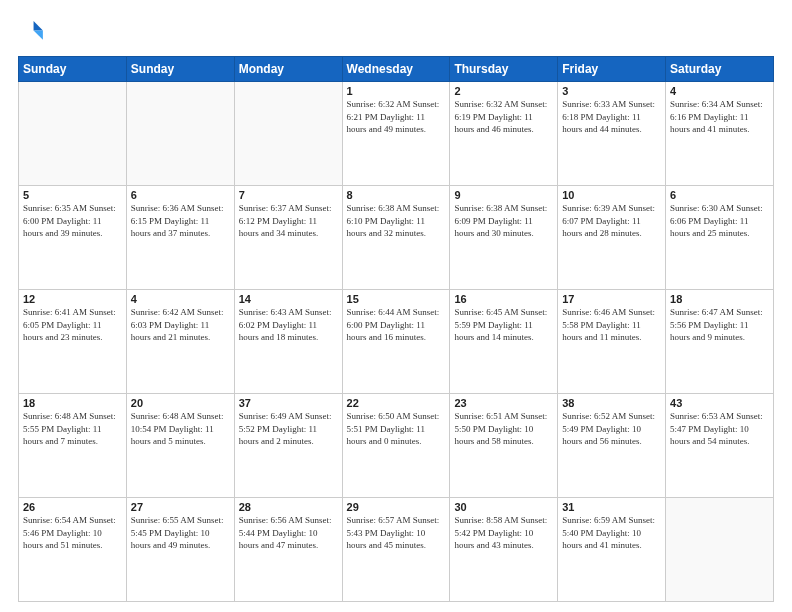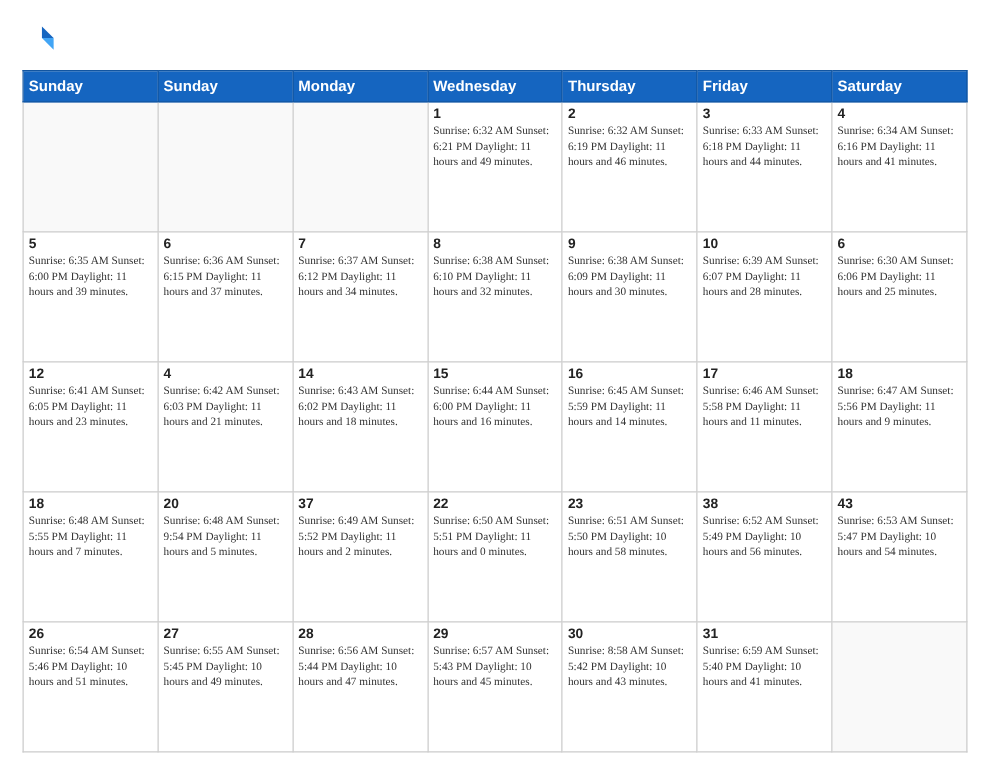--- a/index.html
+++ b/index.html
@@ -252,21 +252,21 @@
         <tr class="week-row">
           <td>
             <span class="day-number">18</span>
             <div class="day-info">Sunrise: 6:48 AM
 Sunset: 5:55 PM
 Daylight: 11 hours and 7 minutes.</div>
           </td>
           <td>
             <span class="day-number">20</span>
             <div class="day-info">Sunrise: 6:48 AM
-Sunset: 9:54 PM
+Sunset: 10:54 PM
 Daylight: 11 hours and 5 minutes.</div>
           </td>
           <td>
             <span class="day-number">37</span>
             <div class="day-info">Sunrise: 6:49 AM
 Sunset: 5:52 PM
 Daylight: 11 hours and 2 minutes.</div>
           </td>
           <td>
             <span class="day-number">22</span>

